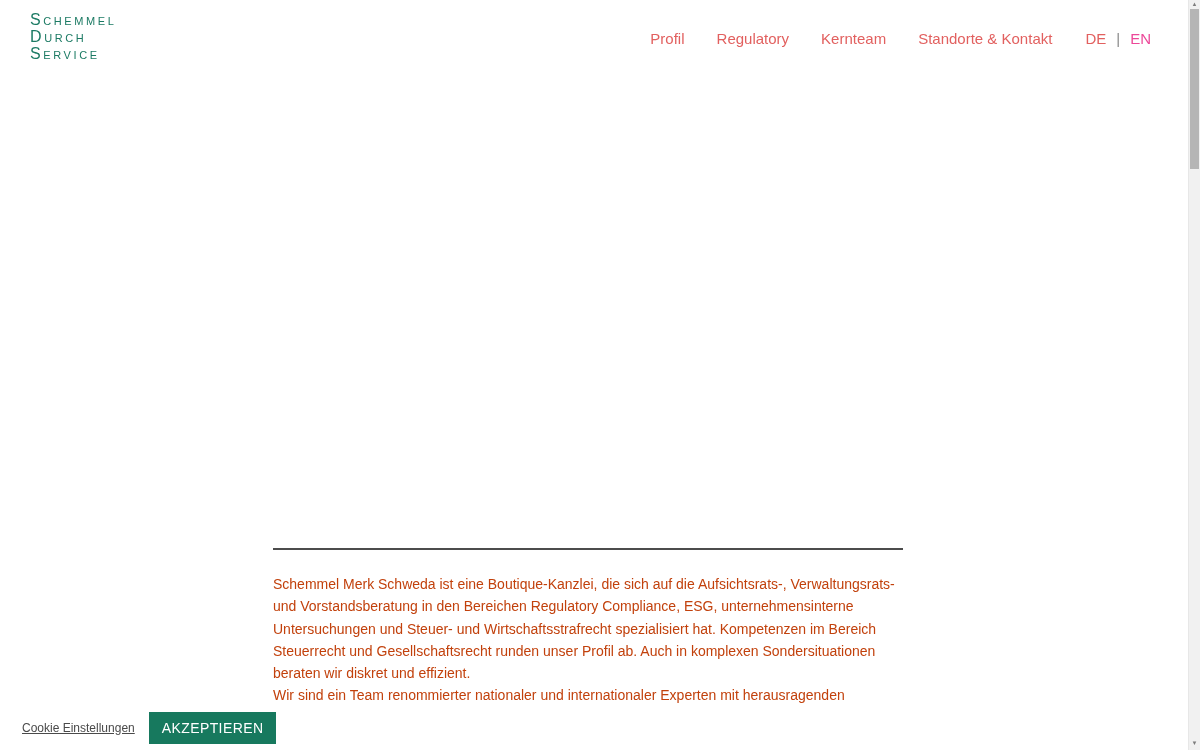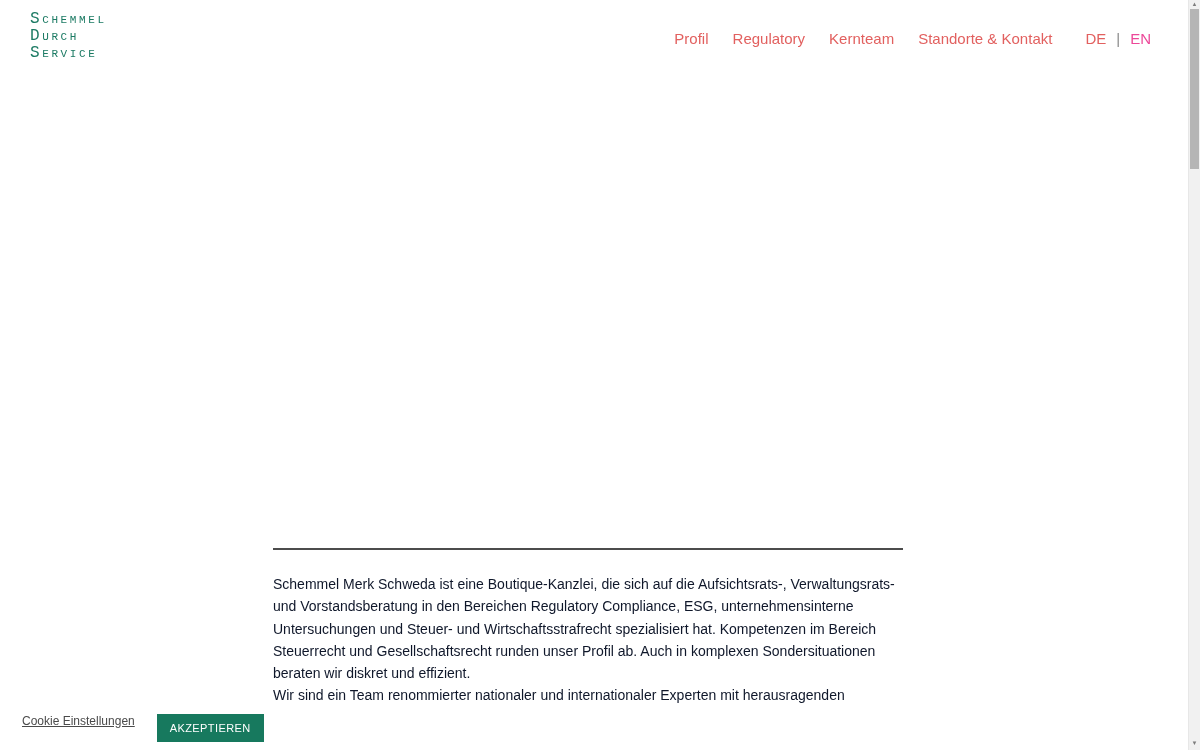--- a/index.html
+++ b/index.html
@@ -22,66 +22,65 @@
     top: 11px;
     left: 30px;
     color: #1b7a63;
     font-variant: small-caps;
     font-size: 16px;
     font-weight: 500;
     letter-spacing: 2.6px;
     line-height: 17px;
     text-decoration: none;
     cursor: pointer;
-    font-family: Liberation Mono, monospace;
   }
   .logo div { white-space: nowrap; }
 
   .main-nav {
     position: absolute;
     top: 0;
     right: 49px;
     height: 76px;
     display: flex;
     align-items: center;
-    gap: 24px;
+    gap: 32px;
     font-size: 15px;
   }
   .nav-link {
     color: #e2605f;
     text-decoration: none;
     cursor: pointer;
     white-space: nowrap;
   }
   .lang-switch {
     display: flex;
     align-items: center;
     gap: 10px;
-    margin-left: 9px;
+    margin-left: 1px;
   }
   .lang-de { color: #e2605f; text-decoration: none; cursor: pointer; }
   .lang-sep { color: #8a8a8a; font-weight: 300; }
   .lang-en { color: #ec4899; text-decoration: none; cursor: pointer; }
 
   
   .content-divider {
     position: absolute;
     top: 548px;
     left: 273px;
     width: 630px;
     height: 2px;
     background: #4c4c4c;
   }
   .paragraph {
     position: absolute;
     left: 273px;
     width: 633px;
     font-size: 14px;
     line-height: 22.3px;
-    color: #0f172a;
+    color: #c2410c;
   }
   .paragraph.intro { top: 559px; }
   .paragraph.team  { top: 670px; }
 
   
   .cookie-banner {
     position: absolute;
     left: 0;
     bottom: 0;
     width: 1188px;
@@ -94,35 +93,36 @@
     justify-content: space-between;
     z-index: 10;
   }
   .cookie-message {
     font-size: 12px;
     color: #3d3d3d;
     white-space: nowrap;
   }
   .cookie-actions {
     display: flex;
-    gap: 22px;
+    align-items: center;
+    gap: 14px;
   }
   .cookie-settings {
     font-size: 12px;
     color: #4a4a4a;
     text-decoration: underline;
     cursor: pointer;
     white-space: nowrap;
   }
   .accept-button {
     background: #17795e;
     color: #ffffff;
     border: none;
     font-family: "Liberation Sans", sans-serif;
-    font-size: 11px;
+    font-size: 14px;
     font-weight: 500;
     letter-spacing: 0.4px;
     padding: 8px 13px;
     cursor: pointer;
     white-space: nowrap;
   }
 
   
   .scrollbar {
     position: absolute;

